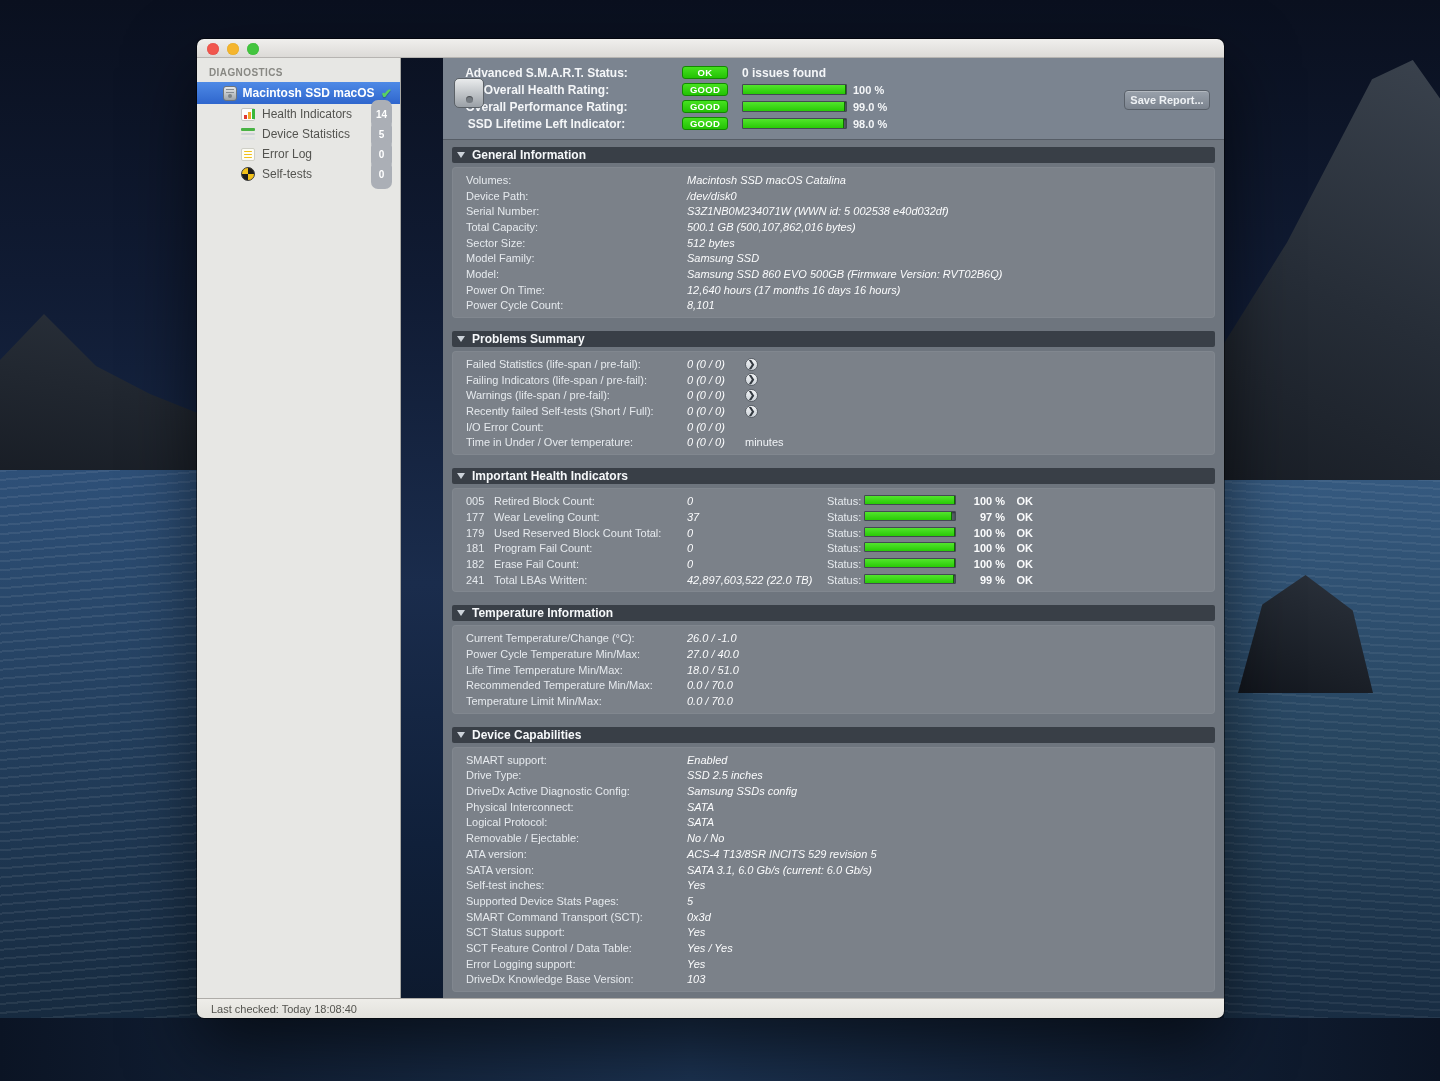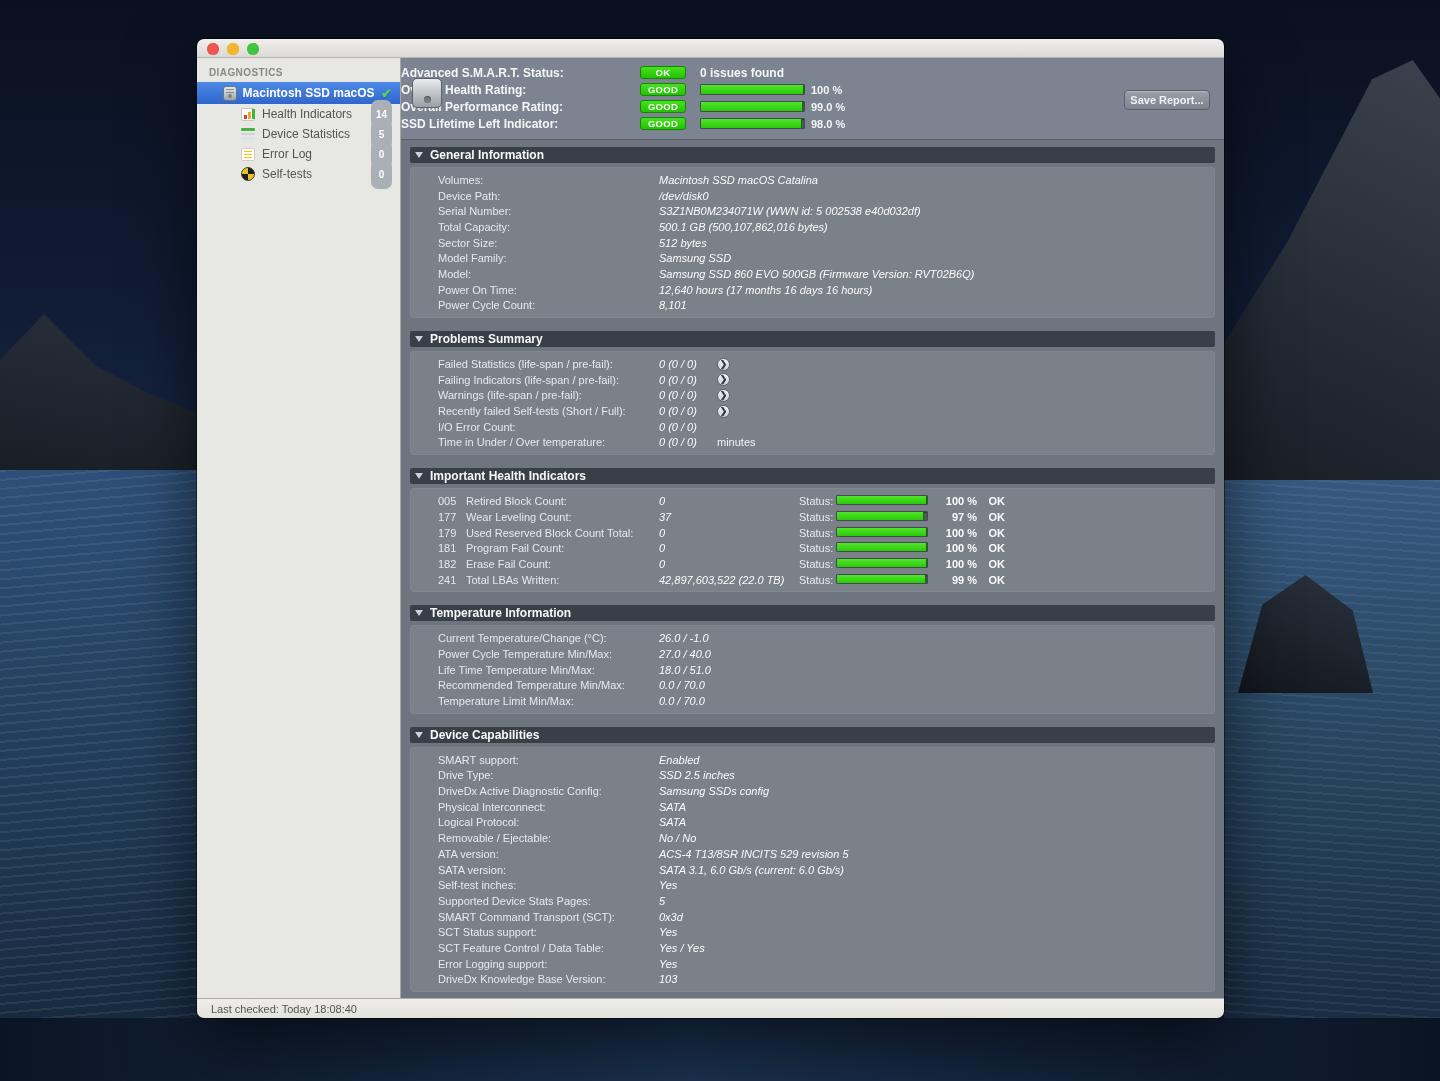--- a/index.html
+++ b/index.html
@@ -34,21 +34,21 @@
     display:flex; flex-direction:column; }
   .titlebar { height:19px; flex:0 0 19px; background:linear-gradient(180deg,#f0efed,#dcdad7);
     border-bottom:1px solid #b6b4b1; position:relative; display:flex; align-items:center; justify-content:center; }
   .title { font-size:17px; color:#4c4c4a;margin-top:38px; }
   .lights { position:absolute; left:10px; top:3.5px; display:flex; gap:8px; }
   .light { width:12px; height:12px; border-radius:50%; }
   .light.red { background:#f1574e; box-shadow:inset 0 0 1px #c33; }
   .light.yellow { background:#f5b52e; box-shadow:inset 0 0 1px #c90; }
   .light.green { background:#44c53f; box-shadow:inset 0 0 1px #2a2; }
 
-  .win-main { flex:1 1 auto; display:flex; min-height:0; }
+  .win-main { flex:1 1 auto; display:flex; min-height:0;gap:42px; }
 
   
   .sidebar { flex:0 0 204px; background:#e7e7e4; border-right:1px solid #a8a8a4; overflow:hidden; }
   .sb-header { font-size:10px; font-weight:bold; color:#888883; letter-spacing:.4px; padding:9px 0 4px 12px; }
   .sb-device { height:22px; display:flex; align-items:center; gap:6px; padding-left:26px; padding-right:8px;
     background:linear-gradient(180deg,#4e8ae6,#2f66cd); color:#fff; font-size:12px; font-weight:bold; }
   .sb-device .lbl { flex:1 1 auto; white-space:nowrap; overflow:hidden; }
   .sb-check { color:#59d262; font-size:13px; text-shadow:0 1px 1px rgba(0,0,0,.3); }
   .sb-item { height:20px; display:flex; align-items:center; gap:7px; padding-left:44px; padding-right:8px;
     color:#53534f; font-size:12px; }
@@ -88,21 +88,21 @@
 
   .cheader { flex:0 0 82px; background:#7b8490; border-bottom:1px solid #565d66; position:relative; padding-top:6px; }
   .icon-drive-lg { position:absolute; left:11px; top:20px; width:30px; height:30px; border-radius:5px;
     background:linear-gradient(180deg,#e9ebec,#9aa0a6); border:1px solid #5b6167; }
   .icon-drive-lg:before { content:""; position:absolute; left:4px; right:4px; top:4px; height:9px;
     background:repeating-linear-gradient(180deg,#7d8archive 0 0, #7d8388 0 1.5px, transparent 1.5px 4px); }
   .icon-drive-lg:after { content:""; position:absolute; left:50%; bottom:4px; width:7px; height:7px; margin-left:-3.5px;
     border-radius:50%; background:#767c82; box-shadow:inset 0 1px 1px rgba(0,0,0,.4); }
 
   .sum-row { display:flex; align-items:center; height:17px; }
-  .sum-row .s-lbl { width:207px; text-align:left; font-size:12px; font-weight:bold; color:#f4f6f8; }
+  .sum-row .s-lbl { width:207px; text-align:center; font-size:12px; font-weight:bold; color:#f4f6f8; }
   .s-badge { margin-left:32px; width:46px; height:13px; border-radius:3px; background:linear-gradient(180deg,#46e21f,#23c204);
     border:1px solid #128a00; color:#fff; font-size:9.5px; font-weight:bold;
     display:flex; align-items:center; justify-content:center; letter-spacing:.3px; }
   .s-note { margin-left:14px; font-size:12px; font-weight:bold; color:#f4f6f8; }
   .s-bar { margin-left:14px; width:105px; height:11px; background:#565d66; border:1px solid #434a52; border-radius:1px;
     box-shadow:inset 0 1px 2px rgba(0,0,0,.45); position:relative; }
   .s-bar .fill, .h-bar .fill { position:absolute; left:0; top:0; bottom:0;
     background:linear-gradient(180deg,#52e52c,#29ca06); border-right:1px solid #0f6b00; }
   .s-pct { margin-left:6px; font-size:11px; font-weight:bold; color:#f4f6f8; }
   .save-btn { position:absolute; right:14px; top:32px; width:86px; height:20px; border-radius:4px;
@@ -113,21 +113,21 @@
   .scroll { flex:1 1 auto; overflow:hidden; padding:7px 9px; }
   .section { margin-bottom:13px; }
   .sec-head { height:16px; background:rgba(38,43,50,.72); border-radius:2px;
     display:flex; align-items:center; padding-left:5px; gap:7px; }
   .sec-tri { width:0; height:0; border-left:4.5px solid transparent; border-right:4.5px solid transparent;
     border-top:6px solid #ccd2d9; }
   .sec-title { font-size:12px; font-weight:bold; color:#f6f8fa; }
   .sec-body { margin-top:4px; background:rgba(255,255,255,.09); border-radius:4px; padding:5px 0 5px 0;
     box-shadow:inset 0 0 0 1px rgba(255,255,255,.05); }
 
-  .row { display:grid; align-items:center; height:15.7px; font-size:11px; color:#f0f3f6; padding-left:28px; }
+  .row { display:grid; align-items:center; height:15.7px; font-size:11px; color:#f0f3f6; padding-left:14px; }
   .row.kv { grid-template-columns:221px 1fr; }
   .row .lbl { color:#e6eaee; }
   .row .val { color:#fbfcfd;font-style:italic; }
 
   .row.problem { grid-template-columns:221px 58px 1fr; }
   .p-extra { display:flex; align-items:center; }
   .arrow-btn { width:13px; height:13px; border-radius:50%; background:linear-gradient(180deg,#f2f4f6,#ccd2d8);
     border:1px solid #5c6269; color:#343a41; font-size:9px; font-weight:bold;
     display:flex; align-items:center; justify-content:center; line-height:1; }
   .p-suffix { font-size:11px; color:#f0f3f6; }

